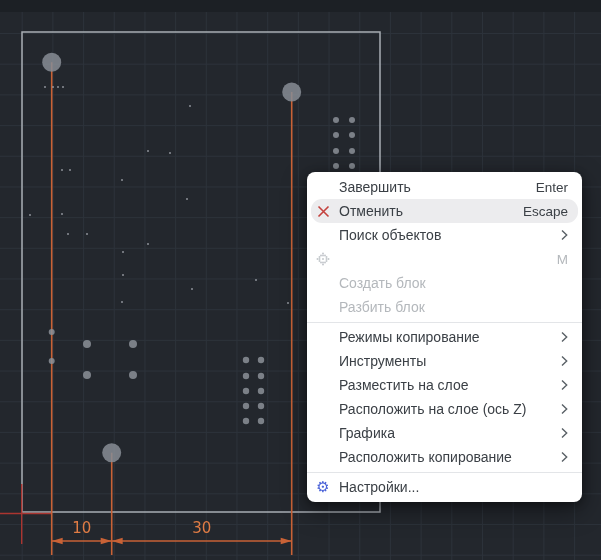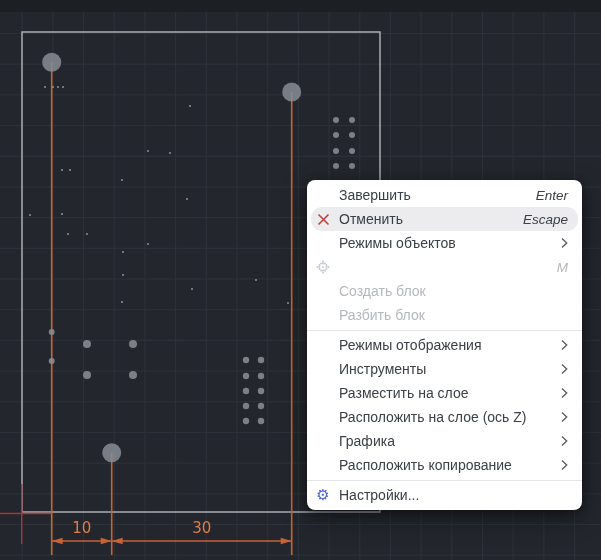--- a/index.html
+++ b/index.html
@@ -14,34 +14,34 @@
       linear-gradient(to right, var(--grid-line,#2c323a) 1px, transparent 1px),
       linear-gradient(to bottom, var(--grid-line,#2c323a) 1px, transparent 1px);
     background-size:30.7px 30.7px;
     background-position:21.7px 21px;
     margin-top:12px;
   }
   #drawing-svg{position:absolute;inset:0;display:block;}
 
   
   .menu{
-    position:absolute;left:307px;top:180px;width:275px;
+    position:absolute;left:307px;top:172px;width:275px;
     background:var(--menu-bg,#fff);
     border-radius:8px;
     box-shadow:0 8px 26px rgba(0,0,0,.45),0 2px 8px rgba(0,0,0,.3);
     padding:3px 0;
     font-size:14px;color:var(--menu-text,#3b4046);
     z-index:2;
   }
   .mi{display:flex;align-items:center;height:24px;margin:0 4px;padding:0 10px 0 2px;border-radius:5px;}
   .mi .ic{width:20px;flex:none;display:flex;align-items:center;justify-content:center;}
   .mi .lbl{flex:1 1 auto;white-space:nowrap;overflow:hidden;margin-left:6px;}
   .mi.hl{background:var(--menu-highlight,#ececee);border-radius:11px;}
   .mi.dis{color:var(--menu-disabled,#b4b8bc);}
-  .mi .sc{margin-left:auto;font-size:13.5px;padding-left:10px;font-style:italic;}
+  .mi .sc{margin-left:auto;font-size:13.5px;padding-left:10px;}
   .mi .chev{margin-left:auto;display:flex;align-items:center;}
   .sep{height:1px;background:#e3e5e8;margin:2.5px 0;}
   .gear-glyph{font-family:"DejaVu Sans",sans-serif;font-size:15px;line-height:1;color:var(--gear-blue,#4a62d8);}
 </style>
 </head>
 <body>
 
 <div id="stage">
   <div id="canvas">
     <svg id="drawing-svg" width="601" height="560" viewBox="0 0 601 560">
@@ -119,21 +119,21 @@
         <span class="ic">
           <svg width="13" height="13" viewBox="0 0 13 13">
             <path d="M1.5 1.5 L11.5 11.5 M11.5 1.5 L1.5 11.5" stroke="#c4423e" stroke-width="1.6" fill="none"></path>
           </svg>
         </span>
         <span class="lbl">Отменить</span>
         <span class="sc">Escape</span>
       </div>
       <div class="mi">
         <span class="ic"></span>
-        <span class="lbl">Режимы объектов</span>
+        <span class="lbl">Поиск объектов</span>
         <span class="chev">
           <svg width="7" height="12" viewBox="0 0 7 12">
             <path d="M1 1.5 L5.7 6 L1 10.5" stroke="#596066" stroke-width="1.4" fill="none"></path>
           </svg>
         </span>
       </div>
       <div class="mi dis">
         <span class="ic">
           <svg width="14" height="14" viewBox="0 0 14 14">
             <circle cx="7" cy="1.5" r="1" fill="#c5c9cd"></circle>
@@ -161,21 +161,21 @@
         <span class="ic"></span>
         <span class="lbl">Создать блок</span>
       </div>
       <div class="mi dis">
         <span class="ic"></span>
         <span class="lbl">Разбить блок</span>
       </div>
       <div class="sep"></div>
       <div class="mi">
         <span class="ic"></span>
-        <span class="lbl">Режимы отображения</span>
+        <span class="lbl">Режимы копирование</span>
         <span class="chev">
           <svg width="7" height="12" viewBox="0 0 7 12">
             <path d="M1 1.5 L5.7 6 L1 10.5" stroke="#596066" stroke-width="1.4" fill="none"></path>
           </svg>
         </span>
       </div>
       <div class="mi">
         <span class="ic"></span>
         <span class="lbl">Инструменты</span>
         <span class="chev">

